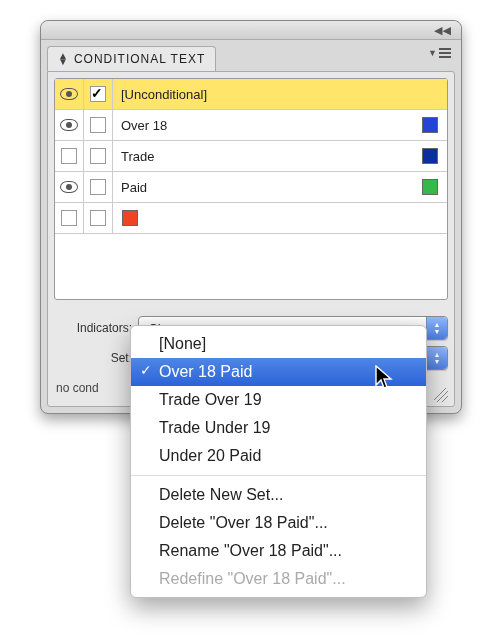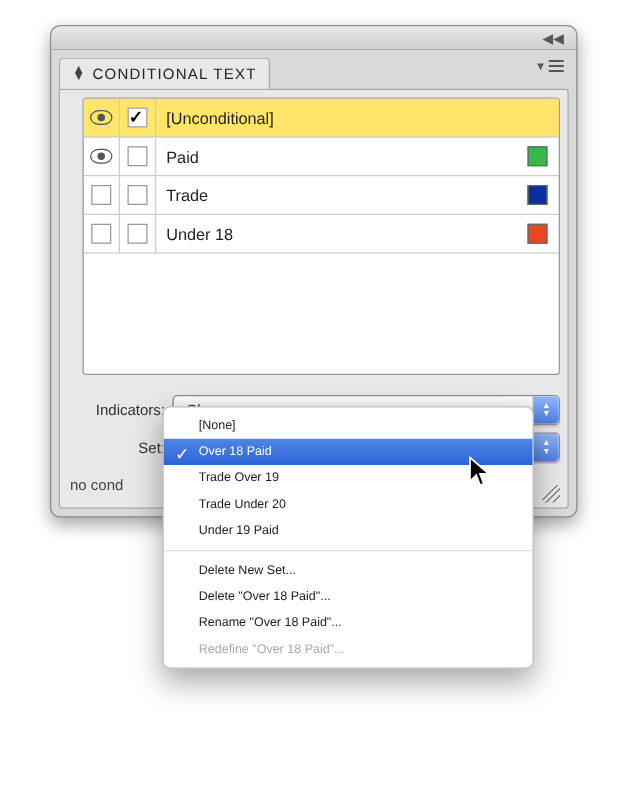--- a/index.html
+++ b/index.html
@@ -83,21 +83,20 @@
     border: 1px solid #aaa;
     margin: 0 6px 6px 6px;
     border-radius: 0 3px 3px 3px;
     padding: 6px;
   }
   .conditions {
     background: #fff;
     border: 1px solid #999;
     border-radius: 3px;
     min-height: 220px;
-    margin-left: 12px;
   }
   .row {
     display: flex;
     align-items: center;
     height: 30px;
     border-bottom: 1px solid #ccc;
   }
   .row.selected {
     background: #ffe56a;
   }
@@ -251,21 +250,21 @@
     width: 295px;
     background: #fff;
     border: 1px solid #bfbfbf;
     border-radius: 6px;
     box-shadow: 0 10px 24px rgba(0,0,0,0.35);
     padding: 4px 0;
     z-index: 50;
   }
   .popup-item {
     padding: 5px 18px 5px 28px;
-    font-size: 10px;
+    font-size: 16px;
     color: #222;
     position: relative;
   }
   .popup-item.selected {
     background: linear-gradient(#4f86e6, #2b63d8);
     color: #fff;
   }
   .popup-item.checked::before {
     content: "✓";
     position: absolute;
@@ -318,45 +317,56 @@
           <div class="cell-label">[Unconditional]</div>
           <div class="cell-color"></div>
         </div>
         <div class="row">
           <div class="cell-eye">
             <div class="eye-icon"></div>
           </div>
           <div class="cell-check">
             <div class="box"></div>
           </div>
+          <div class="cell-label">Over 18</div>
+          <div class="cell-color">
+            <div class="swatch" style="background: rgb(35, 68, 214);"></div>
+          </div>
+        </div>
+        <div class="row">
+          <div class="cell-eye">
+            <div class="box"></div>
+          </div>
+          <div class="cell-check">
+            <div class="box"></div>
+          </div>
+          <div class="cell-label">Trade</div>
+          <div class="cell-color">
+            <div class="swatch" style="background: rgb(11, 47, 158);"></div>
+          </div>
+        </div>
+        <div class="row">
+          <div class="cell-eye">
+            <div class="eye-icon"></div>
+          </div>
+          <div class="cell-check">
+            <div class="box"></div>
+          </div>
           <div class="cell-label">Paid</div>
           <div class="cell-color">
             <div class="swatch" style="background: rgb(54, 185, 74);"></div>
           </div>
         </div>
         <div class="row">
           <div class="cell-eye">
             <div class="box"></div>
           </div>
           <div class="cell-check">
             <div class="box"></div>
           </div>
-          <div class="cell-label">Trade</div>
-          <div class="cell-color">
-            <div class="swatch" style="background: rgb(11, 47, 158);"></div>
-          </div>
-        </div>
-        <div class="row">
-          <div class="cell-eye">
-            <div class="box"></div>
-          </div>
-          <div class="cell-check">
-            <div class="box"></div>
-          </div>
-          <div class="cell-label">Under 18</div>
           <div class="cell-color">
             <div class="swatch" style="background: rgb(239, 68, 35);"></div>
           </div>
         </div>
       </div>
 
     <div class="controls">
       <div class="control-row">
         <div class="control-label">Indicators:</div>
         <div class="select">
@@ -387,22 +397,22 @@
         <div class="resize-grip"></div>
       </div>
     </div>
   </div>
 </div>
 
 <div class="popup" id="popup">
     <div class="popup-item">[None]</div>
     <div class="popup-item selected checked">Over 18 Paid</div>
     <div class="popup-item">Trade Over 19</div>
-    <div class="popup-item">Trade Under 20</div>
-    <div class="popup-item">Under 19 Paid</div>
+    <div class="popup-item">Trade Under 19</div>
+    <div class="popup-item">Under 20 Paid</div>
     <div class="popup-sep"></div>
     <div class="popup-item">Delete New Set...</div>
     <div class="popup-item">Delete "Over 18 Paid"...</div>
     <div class="popup-item">Rename "Over 18 Paid"...</div>
     <div class="popup-item disabled">Redefine "Over 18 Paid"...</div>
   </div>
 
 <svg class="cursor" width="20" height="26" viewBox="0 0 20 26">
   <path d="M1 1 L1 20 L6 15 L9 23 L12 22 L9 14 L16 14 Z" fill="#000" stroke="#fff" stroke-width="1.4"></path>
 </svg>

